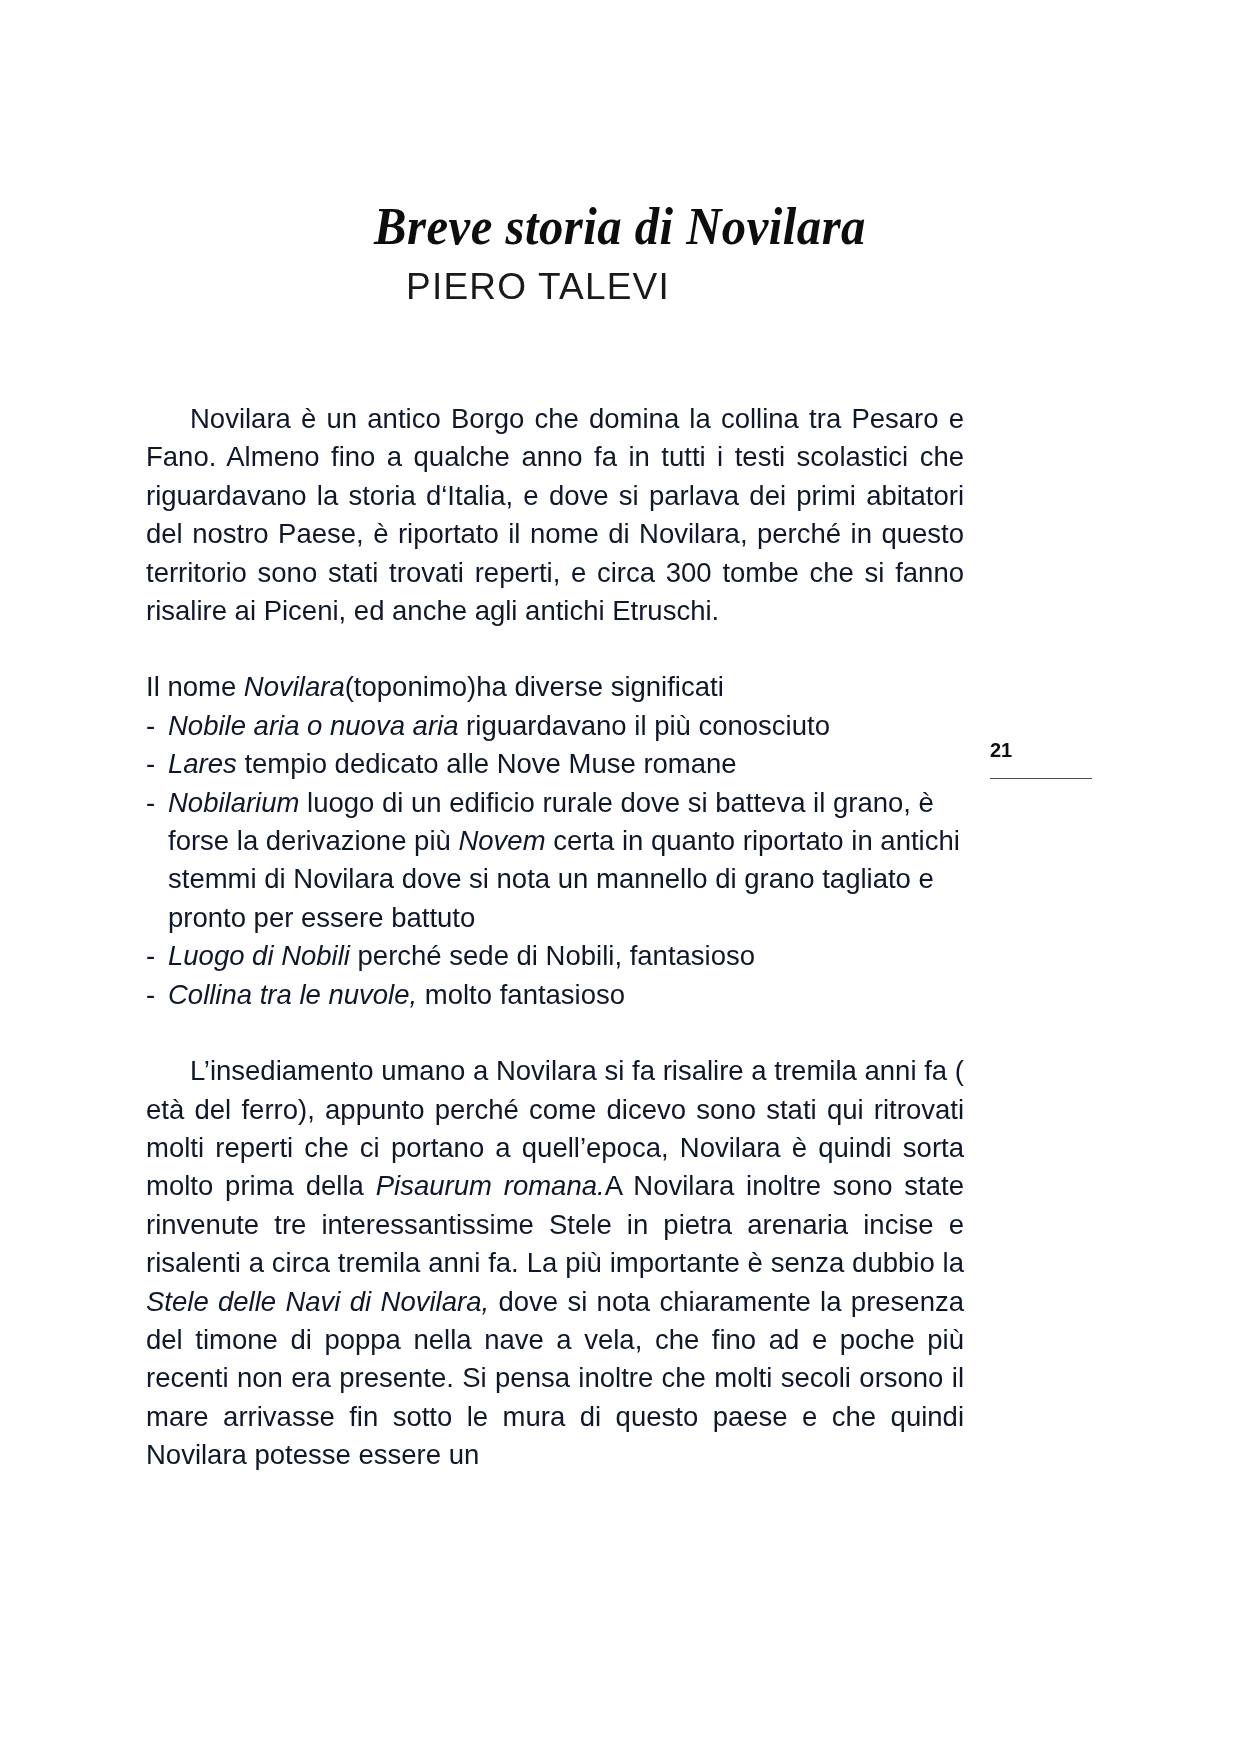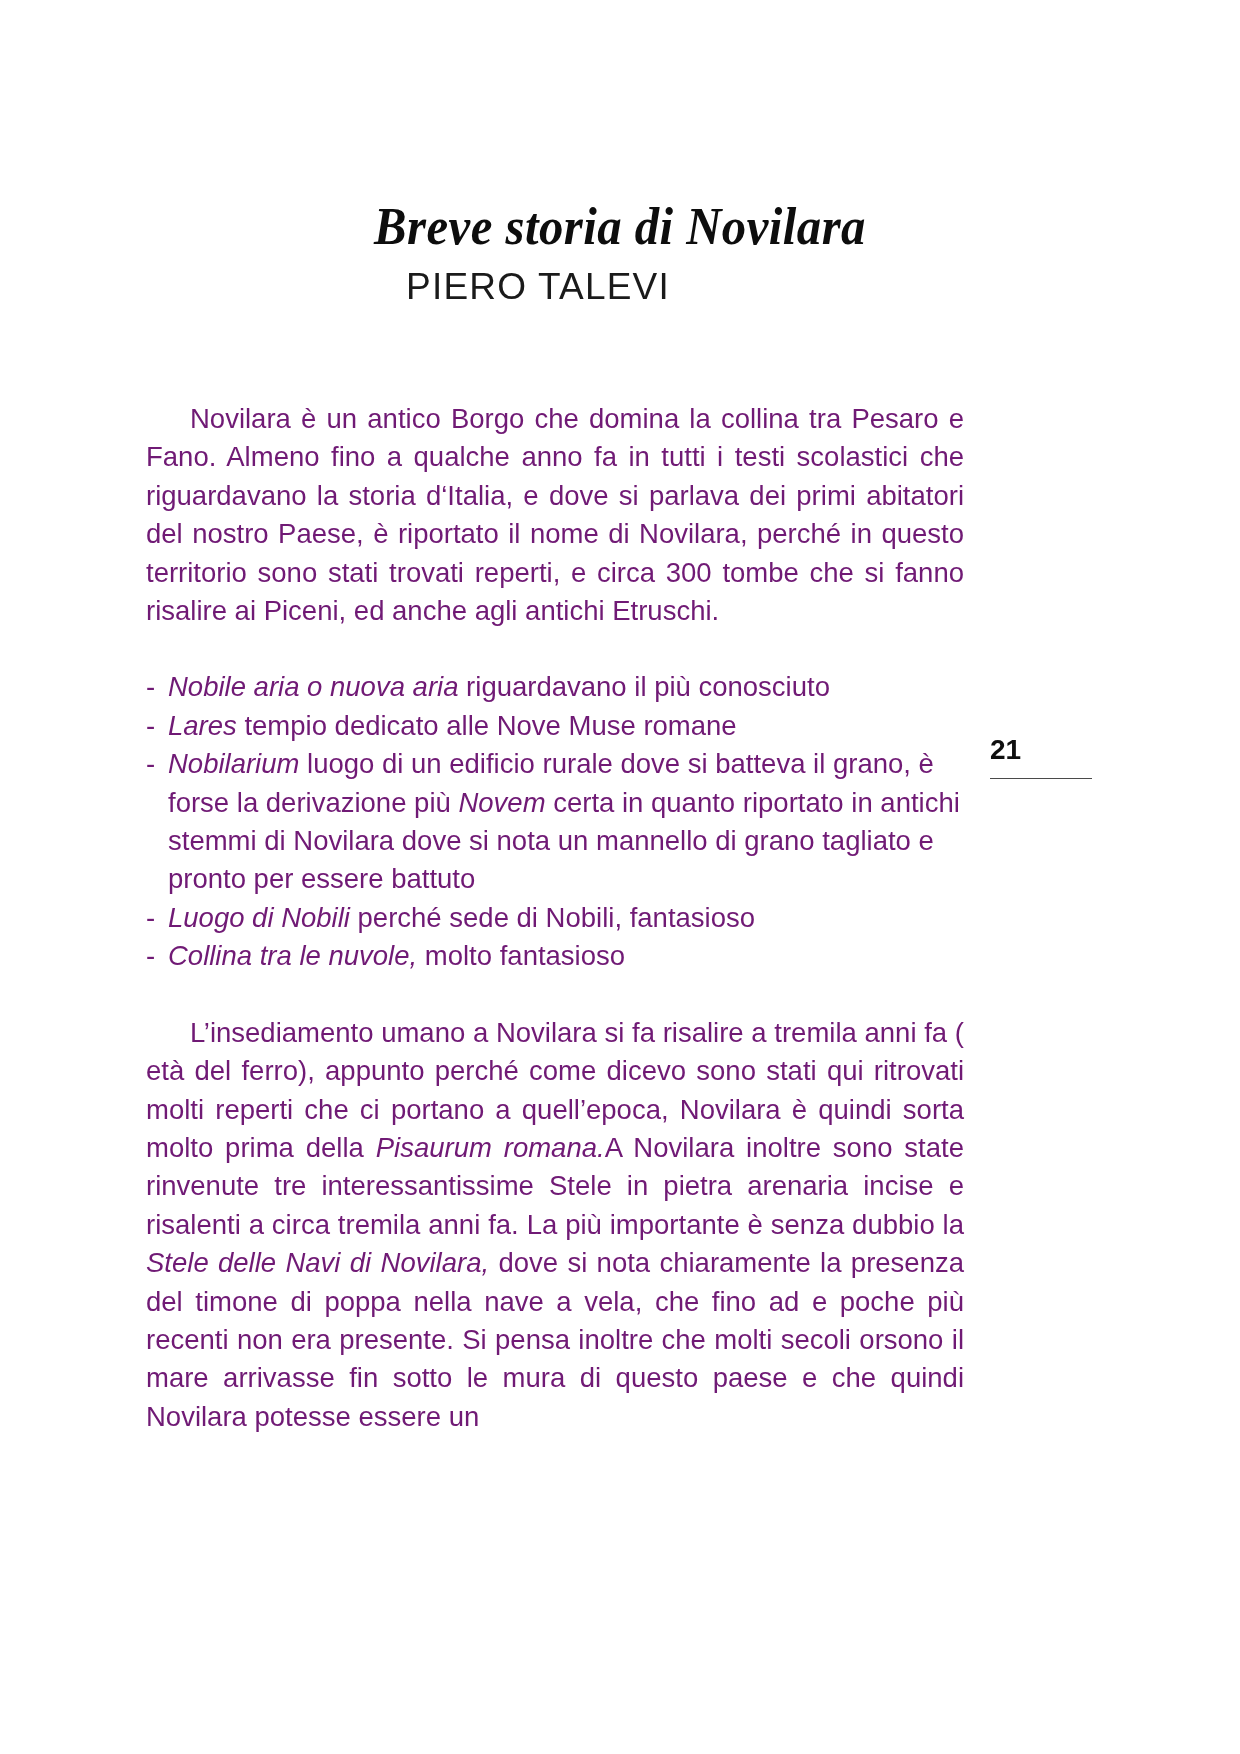--- a/index.html
+++ b/index.html
@@ -45,21 +45,21 @@
     color: #1a1a1a;
   }
   
   .column {
     position: absolute;
     left: 146px;
     top: 352px;
     width: 818px;
     font-size: 27.5px;
     line-height: 38.4px;
-    color: #701a75;
+    color: #0f172a;
   }
   .para {
     margin: 0 0 0 0;
     text-align: justify;
     text-justify: inter-word;
   }
   .para.indent { text-indent: 44px; }
   .para.plain { text-align: left; }
   .gap-lg { height: 38px; }
   .gap-md { height: 38px; }
@@ -84,21 +84,21 @@
   .folio {
     position: absolute;
     left: 990px;
     top: 686px;
     width: 110px;
     text-align: left;
   }
   .folio-num {
     font-family: "Liberation Sans", sans-serif;
     font-weight: bold;
-    font-size: 28px;
+    font-size: 20px;
     color: #0f0f0f;
     line-height: 32px;
   }
   .folio-rule {
     margin-top: 12px;
     width: 102px;
     height: 1px;
     background: #4a4a4a;
   }
 </style>
@@ -110,20 +110,21 @@
   <h1 class="title">Breve storia di Novilara</h1>
 
   <div class="author">PIERO TALEVI</div>
 
   <div class="column">
 
     <p class="para indent">Novilara è un antico Borgo che domina la collina tra Pesaro e Fano. Almeno fino a qualche anno fa in tutti i testi scolastici che riguardavano la storia d‘Italia, e dove si parlava dei primi abitatori del nostro Paese, è riportato il nome di Novilara, perché in questo territorio sono stati trovati reperti, e circa 300 tombe che si fanno risalire ai Piceni, ed anche agli antichi Etruschi.</p>
 
     <div class="gap-lg"></div>
 
+    <p class="para plain"><span>Il nome </span><em>Novilara</em><span>(toponimo)ha diverse significati</span></p>
 
 
     <ul class="list">
       <li><span class="dash">-</span><em>Nobile aria o nuova aria</em><span> riguardavano il più conosciuto</span></li>
       <li><span class="dash">-</span><em>Lares</em><span> tempio dedicato alle Nove Muse romane</span></li>
       <li><span class="dash">-</span><em>Nobilarium</em><span> luogo di un edificio rurale  dove si batteva il grano, è forse la derivazione più </span><em>Novem</em><span> certa in quanto riportato in antichi stemmi di Novilara dove si nota un mannello di grano tagliato e pronto per essere battuto</span></li>
       <li><span class="dash">-</span><em>Luogo di Nobili</em><span>  perché sede di Nobili, fantasioso</span></li>
       <li><span class="dash">-</span><em>Collina tra le nuvole,</em><span> molto fantasioso</span></li>
     </ul>
 

